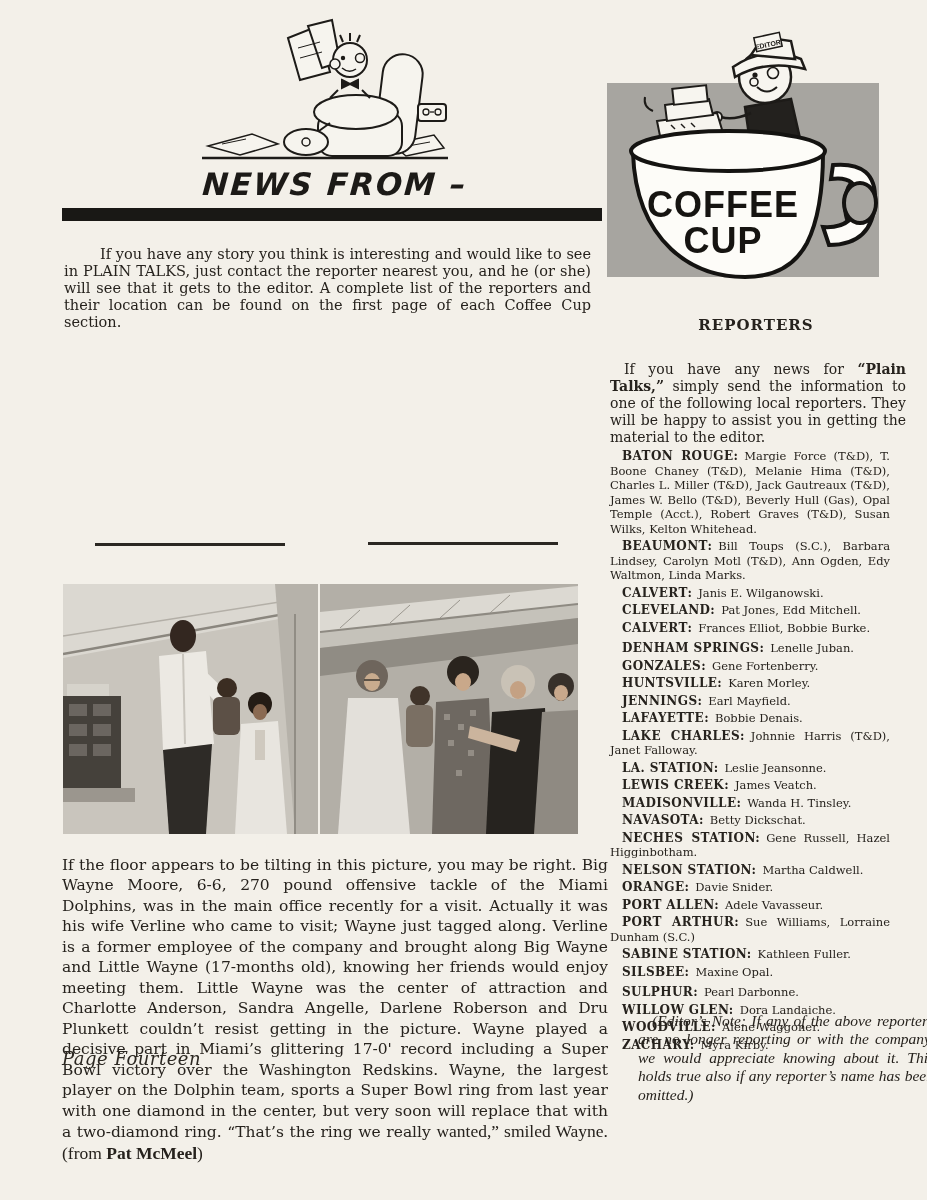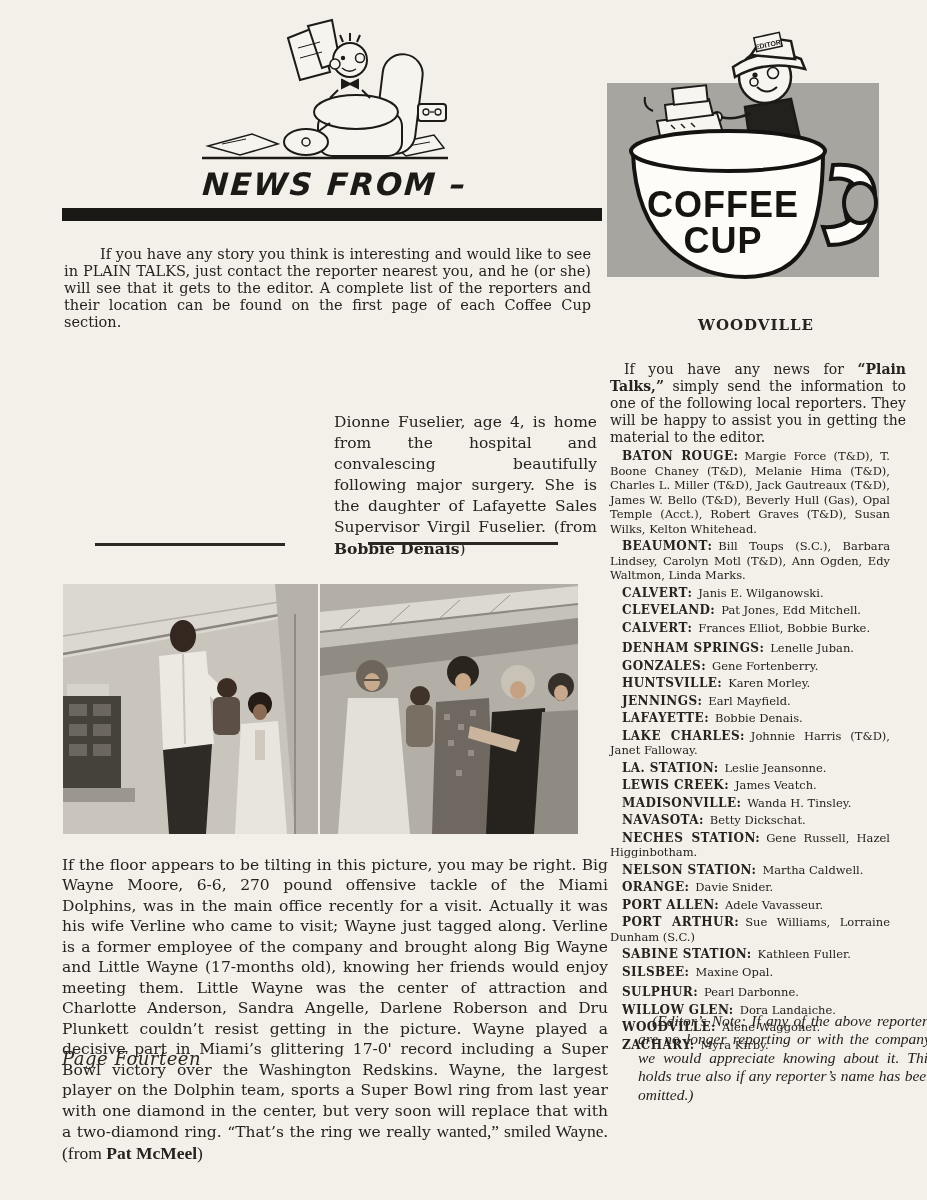--- a/index.html
+++ b/index.html
@@ -98,21 +98,20 @@
       </g>
     </svg>
   </div>
 
   <div class="news-from">NEWS FROM –</div>
   <div class="black-bar"></div>
 
   <p class="intro">If you have any story you think is interesting and would like to see in PLAIN TALKS, just contact the reporter nearest you, and he (or she) will see that it gets to the editor.  A complete list of the reporters and their location can be found on the first page of each Coffee Cup section.</p>
 
 
-  <p class="story story-right"><span>Dionne Fuselier, age 4, is home from the hospital and convalescing beautifully following major surgery.  She is the daughter of Lafayette Sales Supervisor Virgil Fuselier.  (from </span><b>Bobbie Denais</b><span>)</span></p>
 
   <div class="rule rule-1"></div>
   <div class="rule rule-2"></div>
 
   <div class="photos">
     <svg width="255" height="250" viewBox="0 0 255 250">
       <rect width="255" height="250" fill="#c9c5bd"></rect>
       <polygon points="0,0 255,0 255,28 0,74" fill="#dbd8d1"></polygon>
       <line x1="0" y1="70" x2="255" y2="24" stroke="#8a867e" stroke-width="2.5"></line>
       <line x1="0" y1="52" x2="255" y2="12" stroke="#b3afa7" stroke-width="1.5"></line>
@@ -229,21 +228,21 @@
         <path d="M228,140 q44,-4 42,36 q-2,44 -46,44 l-6,-18 q32,2 34,-26 q2,-26 -26,-22 Z" stroke-width="4" fill="#fdfcf8"></path>
         <ellipse cx="255" cy="178" rx="16" ry="20" fill="#a7a5a0" stroke-width="4"></ellipse>
         <path d="M28,128 q2,62 38,96 q30,28 74,28 q44,0 62,-34 q16,-32 16,-90 Z" stroke-width="4"></path>
         <ellipse cx="123" cy="126" rx="97" ry="20" stroke-width="4"></ellipse>
       </g>
       <text x="118" y="192" font-family="Liberation Sans, sans-serif" font-size="36" font-weight="bold" text-anchor="middle" letter-spacing="1" fill="#161411">COFFEE</text>
       <text x="118" y="228" font-family="Liberation Sans, sans-serif" font-size="36" font-weight="bold" text-anchor="middle" letter-spacing="1" fill="#161411">CUP</text>
     </svg>
   </div>
 
-  <div class="reporters-title">WOODVILLE</div>
+  <div class="reporters-title">REPORTERS</div>
   <p class="rintro"><span>If you have any news for </span><b>“Plain Talks,”</b><span> simply send the information to one of the following local reporters.  They will be happy to assist you in getting the material to the editor.</span></p>
 
   <div class="rlist">
       <p class="entry"><b>BATON ROUGE:</b><span>Margie Force (T&amp;D), T. Boone Chaney (T&amp;D), Melanie Hima (T&amp;D), Charles L. Miller (T&amp;D), Jack Gautreaux (T&amp;D), James W. Bello (T&amp;D), Beverly Hull (Gas), Opal Temple (Acct.), Robert Graves (T&amp;D), Susan Wilks, Kelton Whitehead.</span></p>
       <p class="entry"><b>BEAUMONT:</b><span>Bill Toups (S.C.), Barbara Lindsey, Carolyn Motl (T&amp;D), Ann Ogden, Edy Waltmon, Linda Marks.</span></p>
       <p class="entry"><b>CALVERT:</b><span>Janis E. Wilganowski.</span></p>
       <p class="entry"><b>CLEVELAND:</b><span>Pat Jones, Edd Mitchell.</span></p>
       <p class="entry"><b>CALVERT:</b><span>Frances Elliot, Bobbie Burke.</span></p>
       <p class="entry gap"><b>DENHAM SPRINGS:</b><span>Lenelle Juban.</span></p>
       <p class="entry"><b>GONZALES:</b><span>Gene Fortenberry.</span></p>

